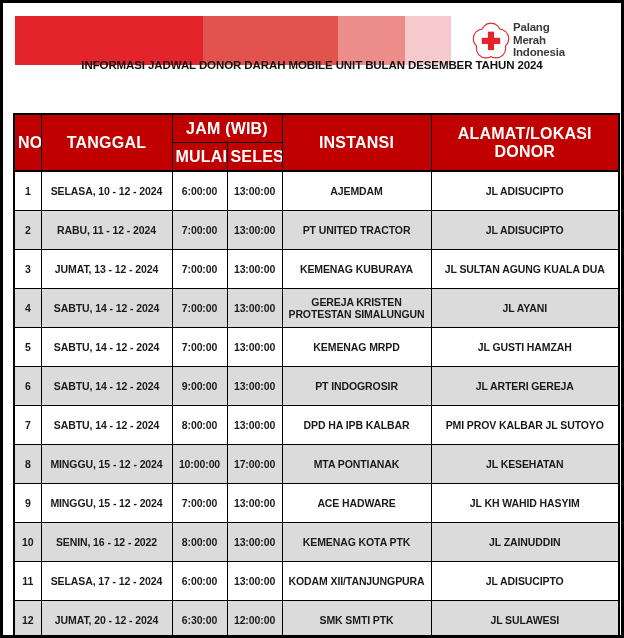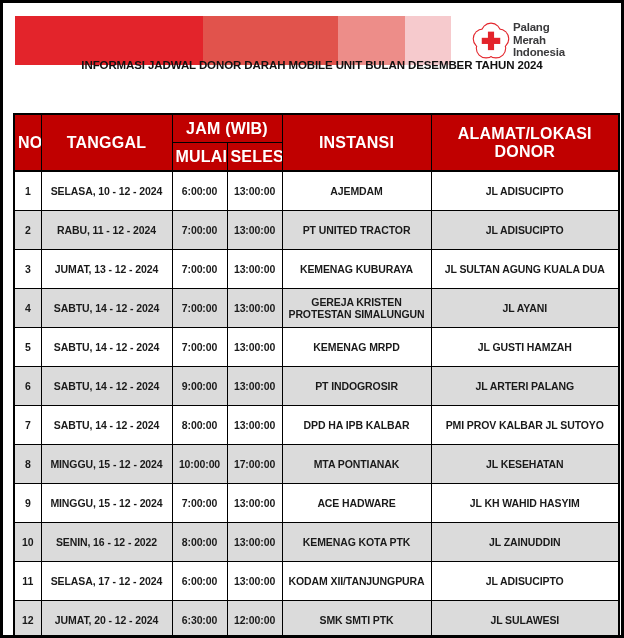--- a/index.html
+++ b/index.html
@@ -215,21 +215,21 @@
       <td>13:00:00</td>
       <td>KEMENAG MRPD</td>
       <td>JL GUSTI HAMZAH</td>
     </tr>
         <tr>
       <td>6</td>
       <td>SABTU, 14 - 12 - 2024</td>
       <td>9:00:00</td>
       <td>13:00:00</td>
       <td>PT INDOGROSIR</td>
-      <td>JL ARTERI PALANG</td>
+      <td>JL ARTERI GEREJA</td>
     </tr>
         <tr>
       <td>7</td>
       <td>SABTU, 14 - 12 - 2024</td>
       <td>8:00:00</td>
       <td>13:00:00</td>
       <td>DPD HA IPB KALBAR</td>
       <td>PMI PROV KALBAR JL SUTOYO</td>
     </tr>
         <tr>

